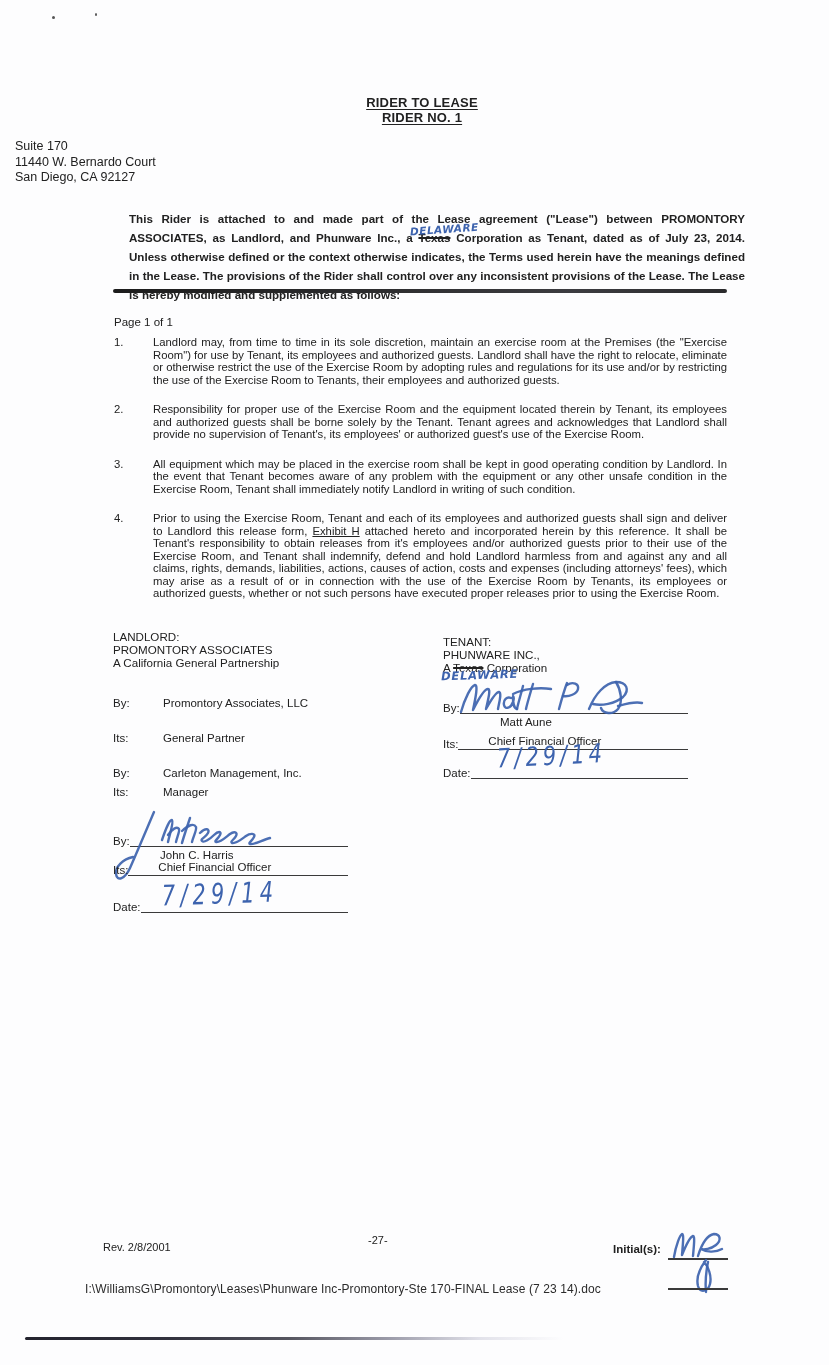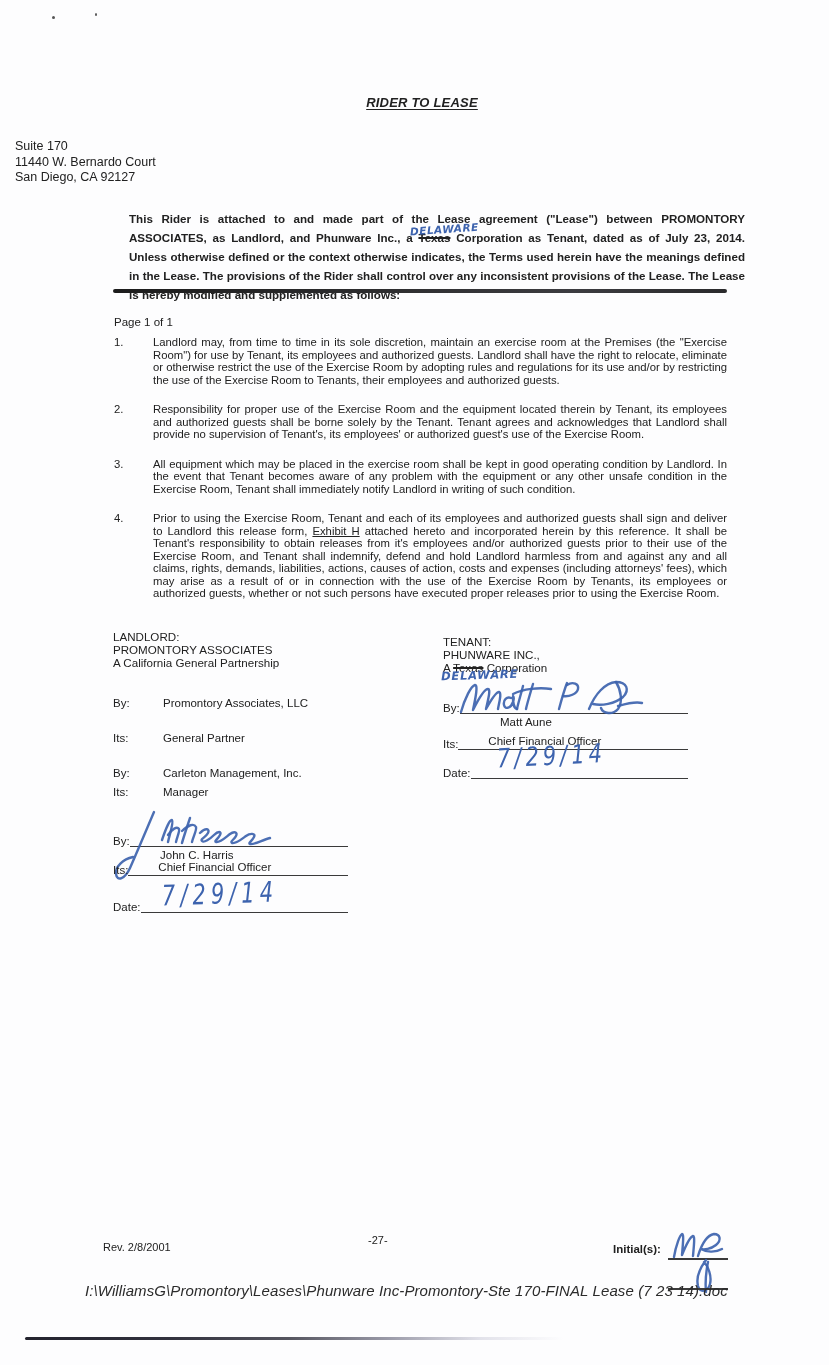--- a/index.html
+++ b/index.html
@@ -15,21 +15,21 @@
   
   .speck{position:absolute;background:#555;border-radius:50%;}
   .speck.s1{left:52px;top:16px;width:3px;height:3px;}
   .speck.s2{left:95px;top:13px;width:2px;height:3px;}
   .bottom-scanline{
     position:absolute;left:25px;top:1337px;width:585px;height:2.5px;
     background:linear-gradient(to right,#23232e 0%,#32323e 25%,#55555f 45%,#9a9aa8 62%,rgba(200,200,215,.5) 78%,transparent 92%);
     border-radius:2px;
   }
   
-  .doc-header{position:absolute;left:15px;right:0;top:96px;text-align:center;font-style:italic;}
+  .doc-header{position:absolute;left:15px;right:0;top:96px;text-align:center;}
   .doc-title{font-weight:bold;font-size:13px;line-height:14.5px;letter-spacing:.2px;}
   .doc-title .u{text-decoration:underline;text-underline-offset:2px;}
   .doc-address{position:absolute;left:15px;right:0;top:139px;font-size:12.5px;line-height:15.5px;}
   
   .intro{
     position:absolute;left:129px;top:197px;width:616px;
     font-weight:bold;font-size:11.6px;line-height:19px;
     text-align:justify;
   }
   .struckwrap{position:relative;white-space:nowrap;}
@@ -78,32 +78,33 @@
   }
   .hand-date.tenant{left:497px;top:744px;font-size:21px;letter-spacing:4px;transform:rotate(-3deg) scaleY(1.25);}
   .hand-date.landlord{left:162px;top:882px;font-size:21px;letter-spacing:5px;transform:rotate(-2deg) scaleY(1.35);}
   
   .footer-rev{position:absolute;left:103px;top:1241px;font-size:11px;}
   .footer-pagenum{position:absolute;left:368px;top:1234px;width:48px;text-align:left;font-size:11px;}
   .footer-initials-label{position:absolute;left:613px;top:1243px;font-weight:bold;font-size:11.5px;}
   .init-line{position:absolute;background:#3a3a3a;height:1.6px;width:60px;left:668px;}
   .init-line.l1{top:1258px;}
   .init-line.l2{top:1288px;}
-  .footer-path{position:absolute;left:85px;top:1282px;font-size:15px;color:#2b2b2b;letter-spacing:.1px;font-style:italic;}
+  .footer-path{position:absolute;left:85px;top:1282px;font-size:12px;color:#2b2b2b;letter-spacing:.1px;}
 </style>
 </head>
 <body>
 
 <div class="page">
 
   <div class="speck s1"></div>
   <div class="speck s2"></div>
 
   <div class="doc-header">
     <div class="doc-title"><span class="u">RIDER TO LEASE</span></div>
+    <div class="doc-title"><span class="u">RIDER NO. 1</span></div>
   </div>
   <div class="doc-address">
     <div>Suite 170</div>
     <div>11440 W. Bernardo Court</div>
     <div>San Diego, CA 92127</div>
   </div>
 
   <p class="intro"><span>This Rider is attached to and made part of the Lease agreement ("Lease") between PROMONTORY ASSOCIATES, as Landlord, and Phunware Inc., a </span><span class="struckwrap"><span class="struck">Texas</span><span class="scrawl">DELAWARE</span></span><span> Corporation as Tenant, dated as of July 23, 2014. Unless otherwise defined or the context otherwise indicates, the Terms used herein have the meanings defined in the Lease.  The provisions of the Rider shall control over any inconsistent provisions of the Lease.  The Lease is hereby modified and supplemented as follows:</span></p>
 
   <div class="thick-rule"></div>

